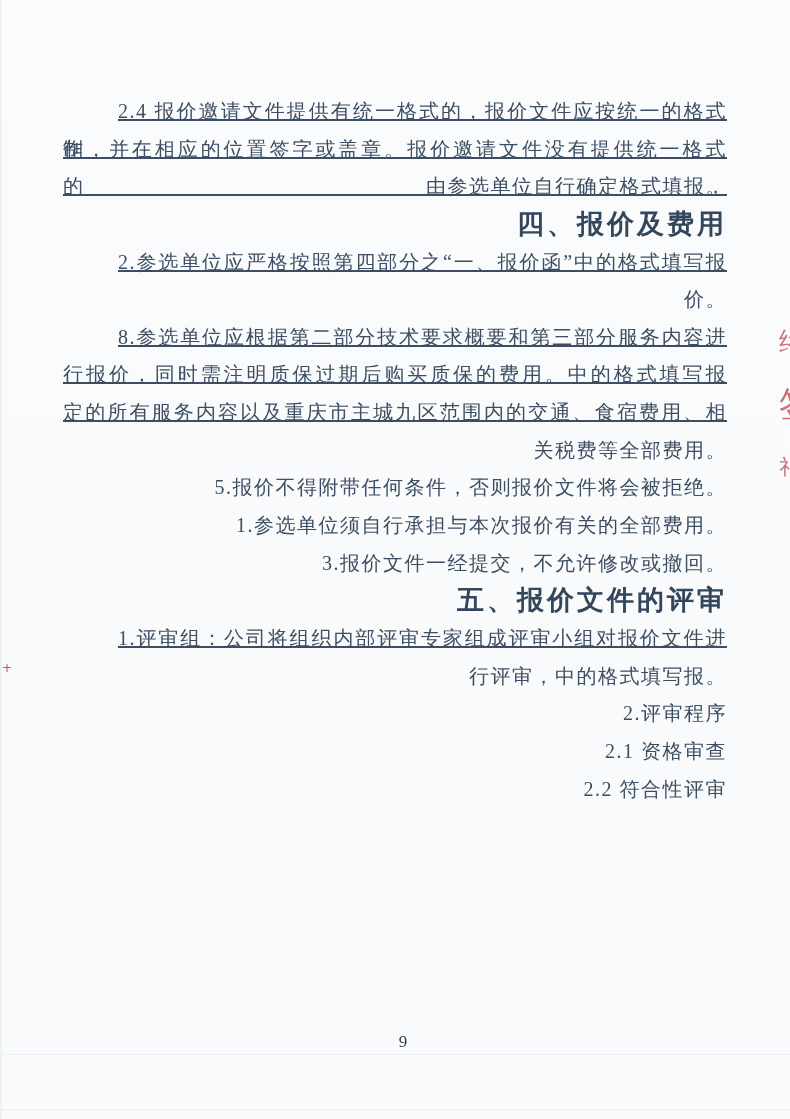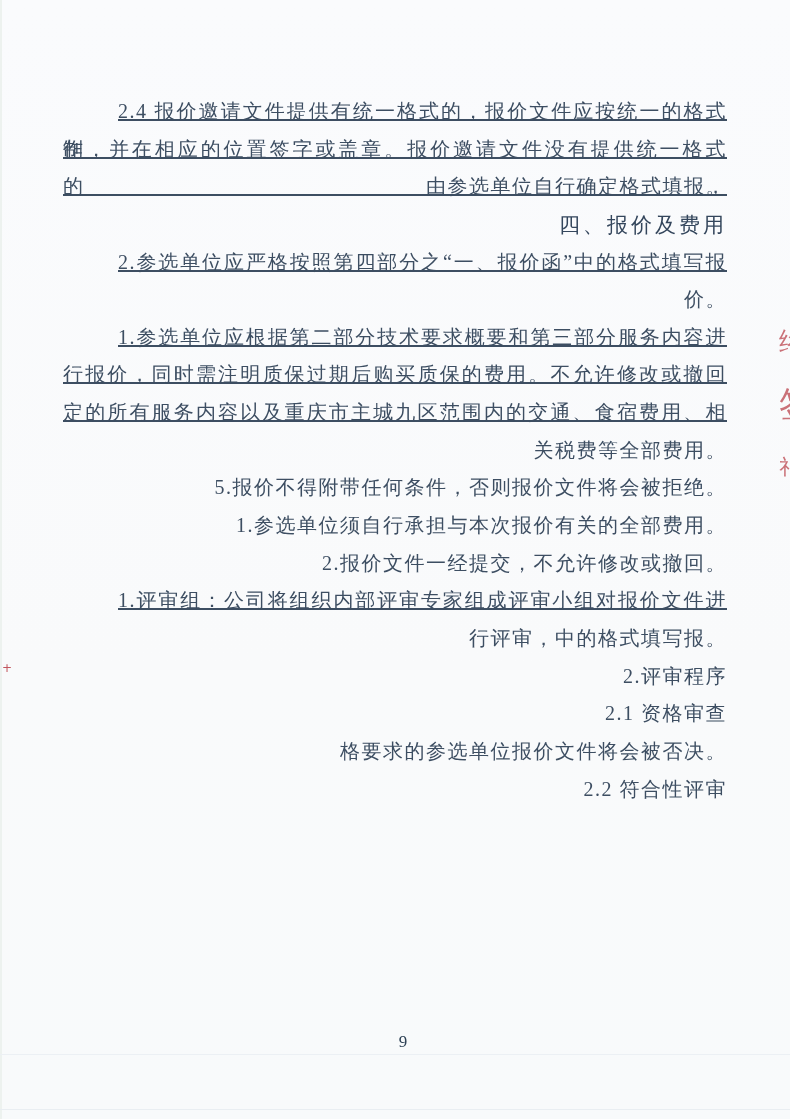--- a/index.html
+++ b/index.html
@@ -48,22 +48,22 @@
     text-align: right;
   }
   .indent { text-indent: 55px; }
   .full {
     text-align: justify;
     text-align-last: justify;
     text-decoration: underline;
   }
   .heading {
     font-family: "Liberation Sans", "DejaVu Sans", sans-serif;
-    font-weight: normal;
-    font-size: 21px;
+    font-weight: bold;
+    font-size: 27px;
     letter-spacing: 3px;
     color: #34465c;
   }
   
   .page-number {
     position: absolute;
     left: 0; top: 1032px;
     width: 790px;
     padding-left: 16px;
     box-sizing: border-box;
@@ -103,32 +103,32 @@
 
   <div class="left-edge"></div>
 
   <div class="text-block">
     <div class="line indent full">2.4 报价邀请文件提供有统一格式的，报价文件应按统一的格式制</div>
     <div class="line full">作，并在相应的位置签字或盖章。报价邀请文件没有提供统一格式的，</div>
     <div class="line">由参选单位自行确定格式填报。</div>
     <div class="line indent heading">四、报价及费用</div>
     <div class="line indent full">2.参选单位应严格按照第四部分之“一、报价函”中的格式填写报</div>
     <div class="line">价。</div>
-    <div class="line indent full">1.参选单位应根据第二部分技术要求概要和第三部分服务内容进</div>
-    <div class="line full">行报价，同时需注明质保过期后购买质保的费用。不允许修改或撤回</div>
+    <div class="line indent full">8.参选单位应根据第二部分技术要求概要和第三部分服务内容进</div>
+    <div class="line full">行报价，同时需注明质保过期后购买质保的费用。中的格式填写报</div>
     <div class="line full">定的所有服务内容以及重庆市主城九区范围内的交通、食宿费用、相</div>
     <div class="line">关税费等全部费用。</div>
     <div class="line indent">5.报价不得附带任何条件，否则报价文件将会被拒绝。</div>
     <div class="line indent">1.参选单位须自行承担与本次报价有关的全部费用。</div>
-    <div class="line indent">2.报价文件一经提交，不允许修改或撤回。</div>
+    <div class="line indent">3.报价文件一经提交，不允许修改或撤回。</div>
+    <div class="line indent heading">五、报价文件的评审</div>
     <div class="line indent full">1.评审组：公司将组织内部评审专家组成评审小组对报价文件进</div>
     <div class="line">行评审，中的格式填写报。</div>
     <div class="line indent">2.评审程序</div>
     <div class="line indent">2.1 资格审查</div>
-    <div class="line">格要求的参选单位报价文件将会被否决。</div>
     <div class="line indent">2.2 符合性评审</div>
   </div>
 
   <span class="edge-mark m1">络</span>
   <span class="edge-mark m2">签</span>
   <span class="edge-mark m3">礼</span>
   <span class="left-mark">+</span>
 
   <div class="footer-sep"></div>
   <div class="page-number">9</div>

